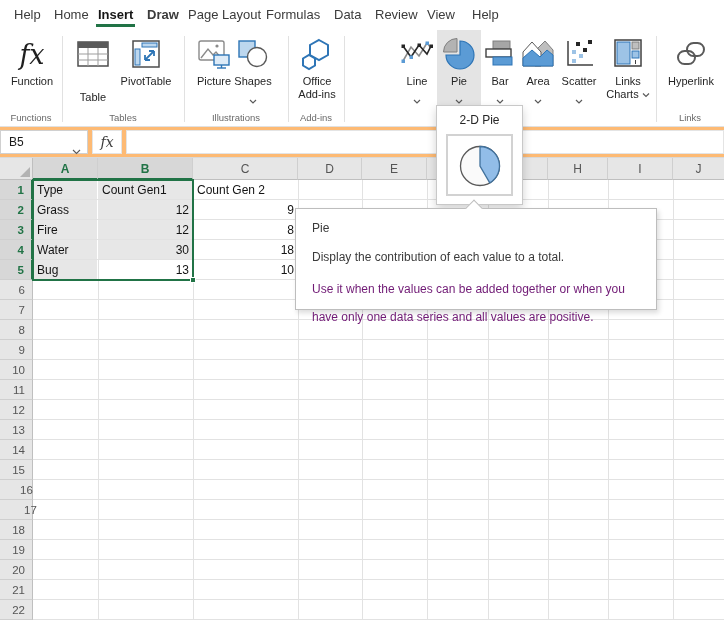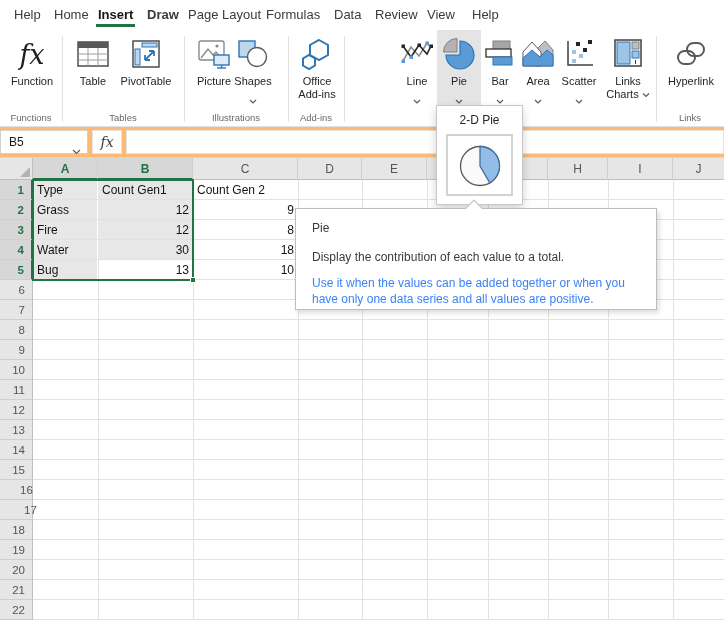--- a/index.html
+++ b/index.html
@@ -77,21 +77,21 @@
 
   
   #tooltip { position:absolute; left:295px; top:208px; width:362px; height:102px; background:#fff;
     border:1px solid #BDBDBD; box-shadow:2px 3px 5px rgba(0,0,0,0.14); z-index:21;
     padding:12px 16px; }
   #tooltip .notch { position:absolute; left:172px; top:-7px; width:12px; height:12px;
     background:#fff; transform:rotate(45deg); border-left:1px solid #BDBDBD;
     border-top:1px solid #BDBDBD; }
   #tooltip .tt-title { font-size:12px; color:#3b3b3b; margin-bottom:15px; }
   #tooltip .tt-desc { font-size:12px; color:#3b3b3b; margin-bottom:11px; }
-  #tooltip .tt-usage { font-size:12px; color:#3b82f6; line-height:16px; }
+  #tooltip .tt-usage { font-size:12px; color:#701a75; line-height:28px; }
 </style>
 </head>
 <body>
 
 <div id="app">
 
   <div id="menubar">
       <span class="menu-tab" style="left: 14px;">Help</span>
       <span class="menu-tab" style="left: 54px;">Home</span>
       <span class="menu-tab active" style="left: 98px;">Insert</span>
@@ -104,21 +104,21 @@
       <span class="menu-tab" style="left: 472px;">Help</span>
     </div>
 
   <div id="ribbon">
 
     <div class="rbtn" style="left:6px;width:52px;">
       <div class="ricon fx-big">fx</div>
       <div class="rlabel">Function</div>
     </div>
 
-    <div class="rbtn" style="left:70px;width:46px;">
+    <div class="rbtn" style="left:70px;width:46px;gap:16px;">
       <div class="ricon">
         <svg width="36" height="32" viewBox="0 0 36 32">
             <rect x="3" y="4" width="30" height="24" fill="#fff" stroke="#4d4d4d" stroke-width="1.5"></rect>
             <rect x="3" y="4" width="30" height="6" fill="#595959"></rect>
             <line x1="13" y1="10" x2="13" y2="28" stroke="#9d9d9d"></line>
             <line x1="23" y1="10" x2="23" y2="28" stroke="#9d9d9d"></line>
             <line x1="3" y1="16" x2="33" y2="16" stroke="#9d9d9d"></line>
             <line x1="3" y1="22" x2="33" y2="22" stroke="#9d9d9d"></line>
           </svg>
       </div>

